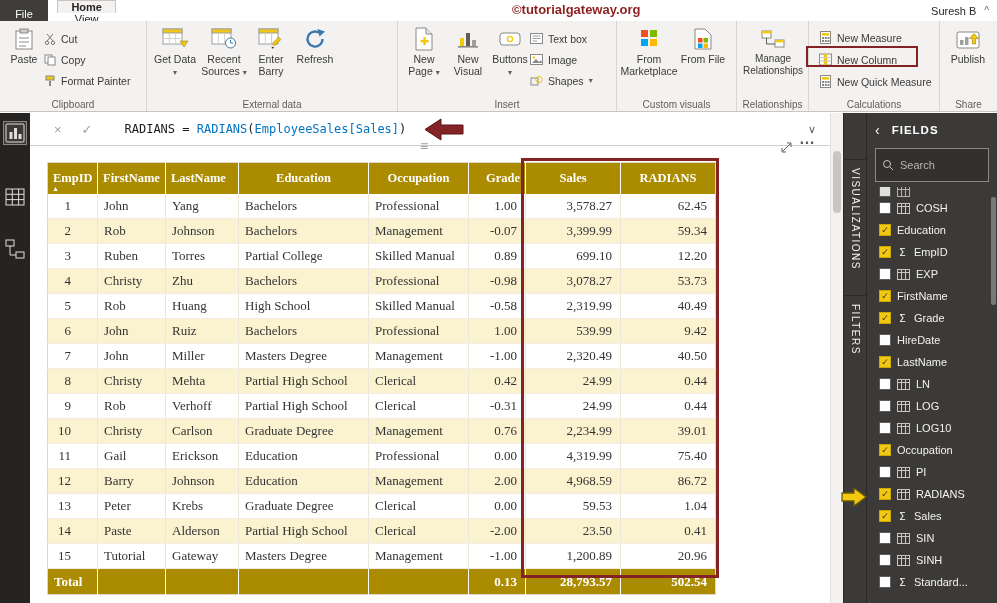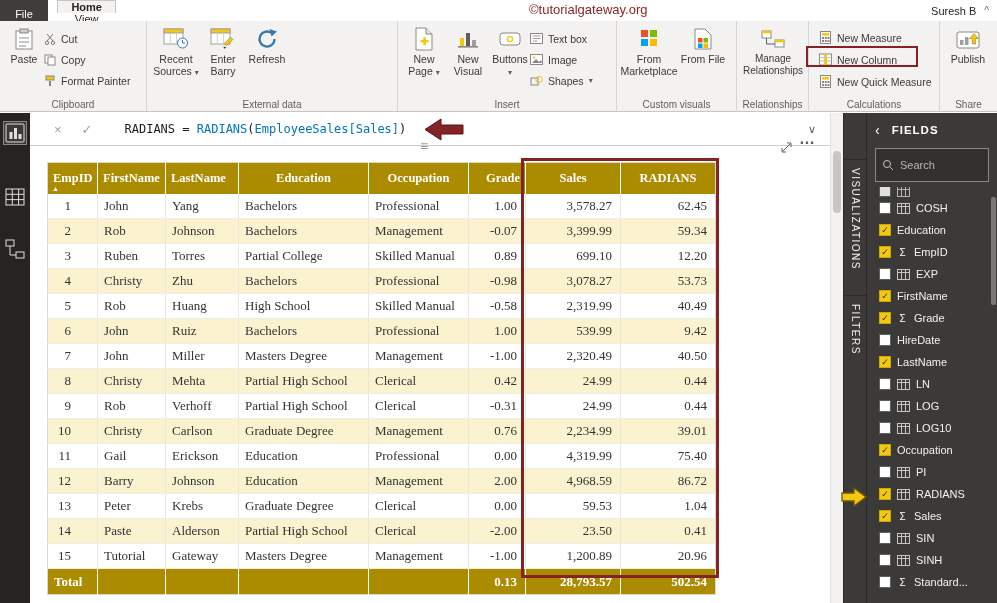--- a/index.html
+++ b/index.html
@@ -7,21 +7,21 @@
        font-family:"Liberation Sans",sans-serif;color:#3b3a39;}
   svg{display:block;}
 
   
   .tabbar{position:absolute;top:0;left:0;width:997px;height:27px;background:#ffffff;display:flex;align-items:stretch;}
   .file-btn{width:48px;background:#3e3d3b;color:#fff;font-size:11px;display:flex;align-items:center;justify-content:center;cursor:pointer;}
   .tab-strip{display:flex;align-items:center;flex-direction:column;}
   .tab{padding:0 13px;font-size:11px;display:flex;align-items:center;color:#252423;cursor:pointer;}
   .tab.active{background:#f3f2f1;border:1px solid #c8c6c4;border-bottom:none;font-weight:bold;}
   .tab:nth-child(5){margin-left:16px;}
-  .watermark{position:absolute;left:529px;top:2px;font-size:13px;font-weight:normal;color:#8b1f1f;}
+  .watermark{position:absolute;left:512px;top:2px;font-size:13px;font-weight:bold;color:#8b1f1f;}
   .user{position:absolute;right:8px;top:0;height:21px;display:flex;align-items:center;gap:8px;font-size:11px;color:#252423;}
   .user .caret{color:#605e5c;font-size:10px;}
 
   
   .ribbon{position:absolute;top:21px;left:0;width:997px;height:91px;background:#f3f2f1;border-bottom:1px solid #c8c6c4;display:flex;box-sizing:border-box;}
   .rgroup{position:relative;height:100%;border-right:1px solid #d8d6d4;box-sizing:border-box;flex:none;display:flex;align-items:flex-start;padding:3px 2px 16px 4px;}
   .glabel{position:absolute;bottom:1px;left:0;right:0;text-align:center;font-size:10px;color:#605e5c;white-space:nowrap;}
   .bigbtn{width:46px;flex:none;display:flex;flex-direction:column;align-items:center;text-align:center;font-size:10.5px;line-height:1.15;color:#3b3a39;padding-top:3px;gap:2px;cursor:pointer;}
   .bigbtn .icon{height:24px;display:flex;align-items:center;justify-content:center;}
   .dd{font-size:8px;color:#605e5c;}
@@ -162,20 +162,33 @@
                 <rect x="5" y="6" width="2" height="5" fill="#8a8886"></rect>
               </svg>
             </span>
           <span>Format Painter</span>
         </div>
       </div>
       <div class="glabel">Clipboard</div>
     </div>
 
     <div class="rgroup" style="width:251px">
+      <div class="bigbtn" style="width:48px">
+        <span class="icon">
+          <svg width="26" height="22">
+              <rect x="1" y="1" width="19" height="15" fill="#fff" stroke="#a19f9d"></rect>
+              <rect x="1" y="1" width="19" height="4" fill="#f2c811" stroke="#a19f9d"></rect>
+              <line x1="7.3" y1="5" x2="7.3" y2="16" stroke="#d2d0ce"></line>
+              <line x1="13.6" y1="5" x2="13.6" y2="16" stroke="#d2d0ce"></line>
+              <line x1="1" y1="10.5" x2="20" y2="10.5" stroke="#d2d0ce"></line>
+              <polygon points="18,13 26,13 22,19" fill="#f2c811" stroke="#8a6d00" stroke-width="0.5"></polygon>
+            </svg>
+        </span>
+        <span><span>Get Data</span> <span class="dd">▾</span></span>
+      </div>
       <div class="bigbtn" style="width:50px">
         <span class="icon">
           <svg width="26" height="22">
               <rect x="1" y="1" width="19" height="15" fill="#fff" stroke="#a19f9d"></rect>
               <rect x="1" y="1" width="19" height="4" fill="#f2c811" stroke="#a19f9d"></rect>
               <line x1="7.3" y1="5" x2="7.3" y2="16" stroke="#d2d0ce"></line>
               <line x1="13.6" y1="5" x2="13.6" y2="16" stroke="#d2d0ce"></line>
               <circle cx="19.5" cy="15" r="5" fill="#fff" stroke="#3b78ab"></circle>
               <path d="M19.5 12 v3 h2.6" stroke="#3b78ab" fill="none"></path>
             </svg>

